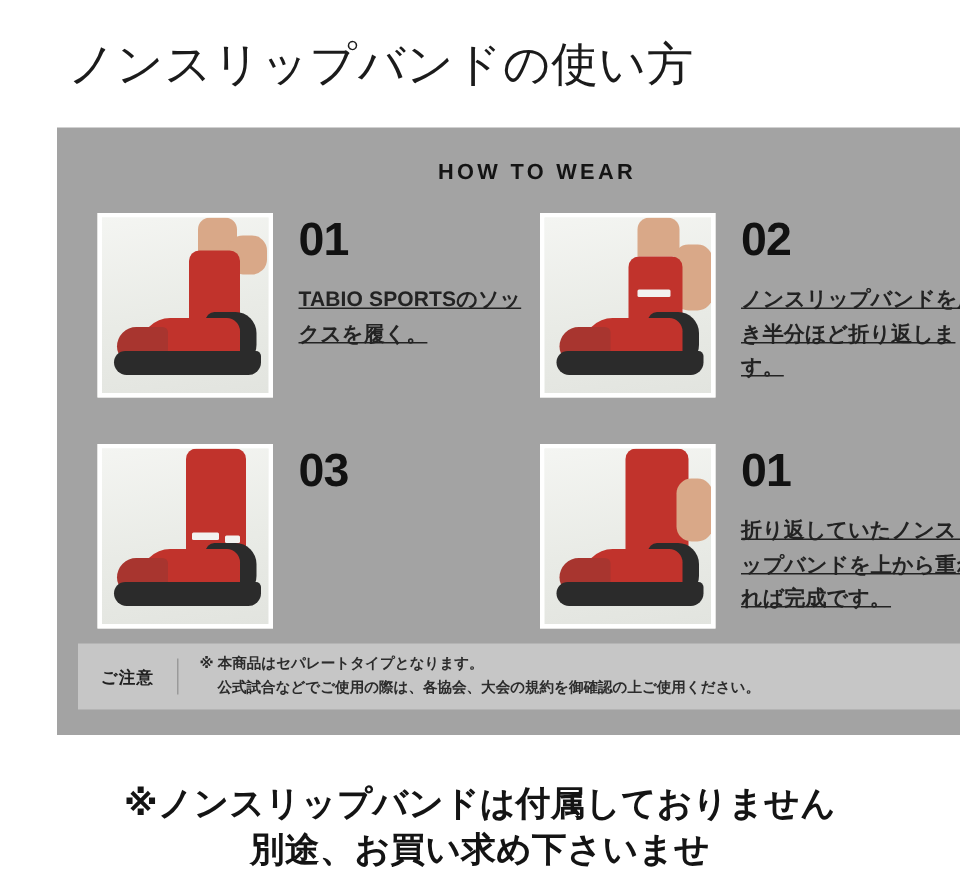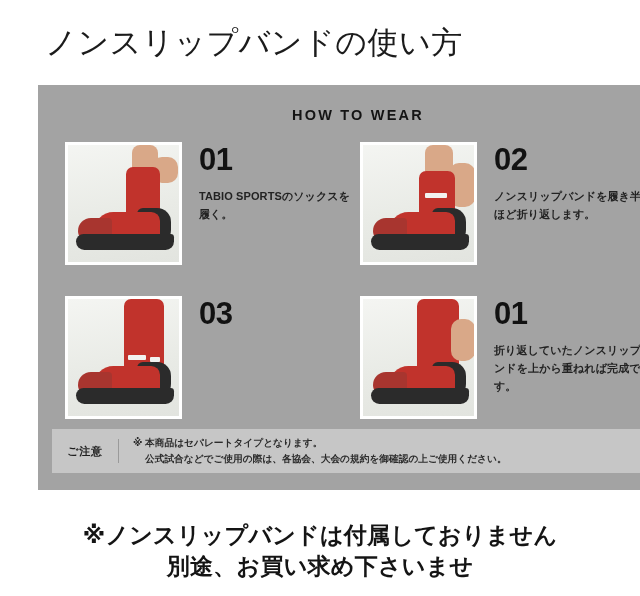--- a/index.html
+++ b/index.html
@@ -168,25 +168,26 @@
   }
   .step-num {
     font-size: 31px;
     font-weight: bold;
     color: #121212;
     line-height: 1;
     letter-spacing: -0.5px;
     margin-bottom: 13px;
   }
   .step-desc {
-    font-size: 11px;
+    font-size: 14px;
     font-weight: bold;
     color: #232323;
     line-height: 1.62;
     letter-spacing: 0.1px;
+    text-decoration: underline;
   }
 
   
   .caution {
     position: absolute;
     left: 14px;
     top: 344px;
     width: 612px;
     height: 44px;
     background: #c6c6c6;

